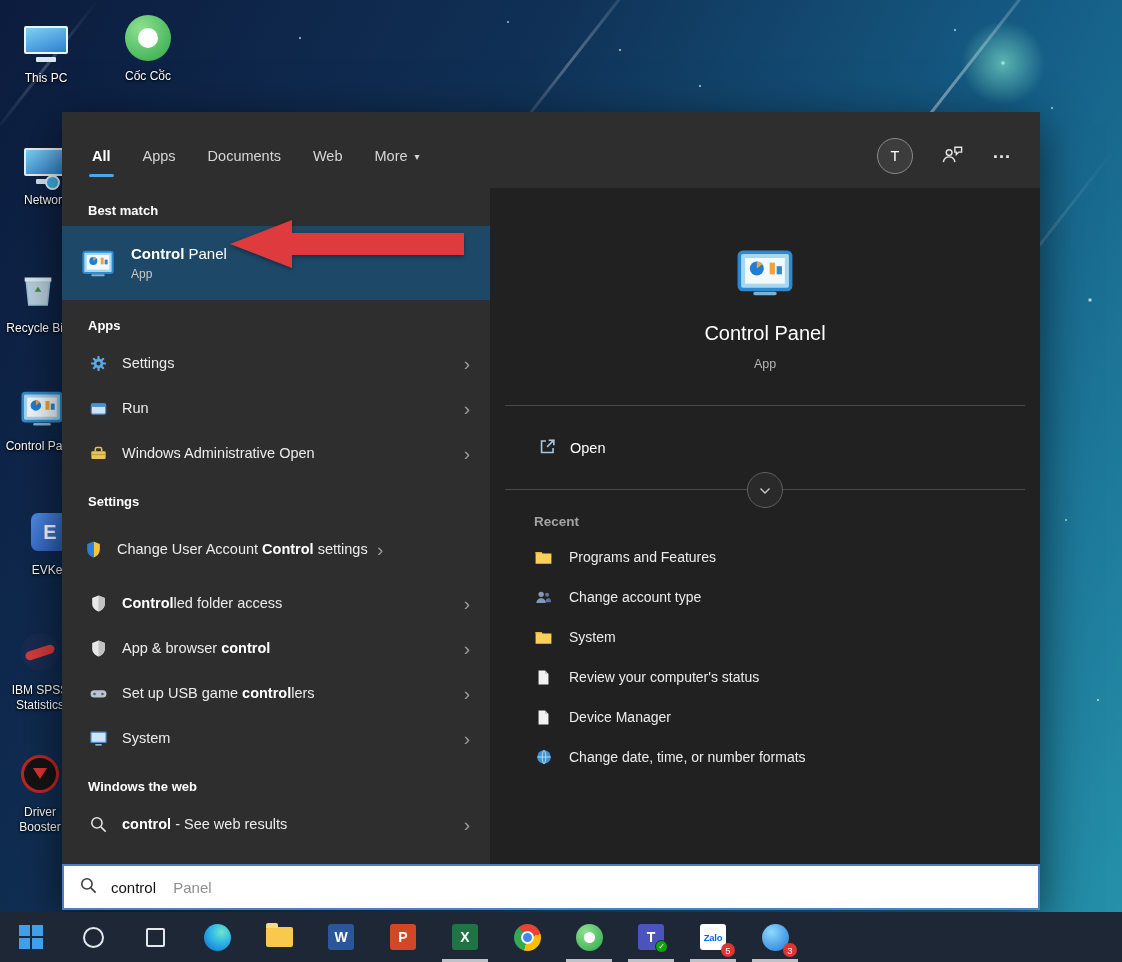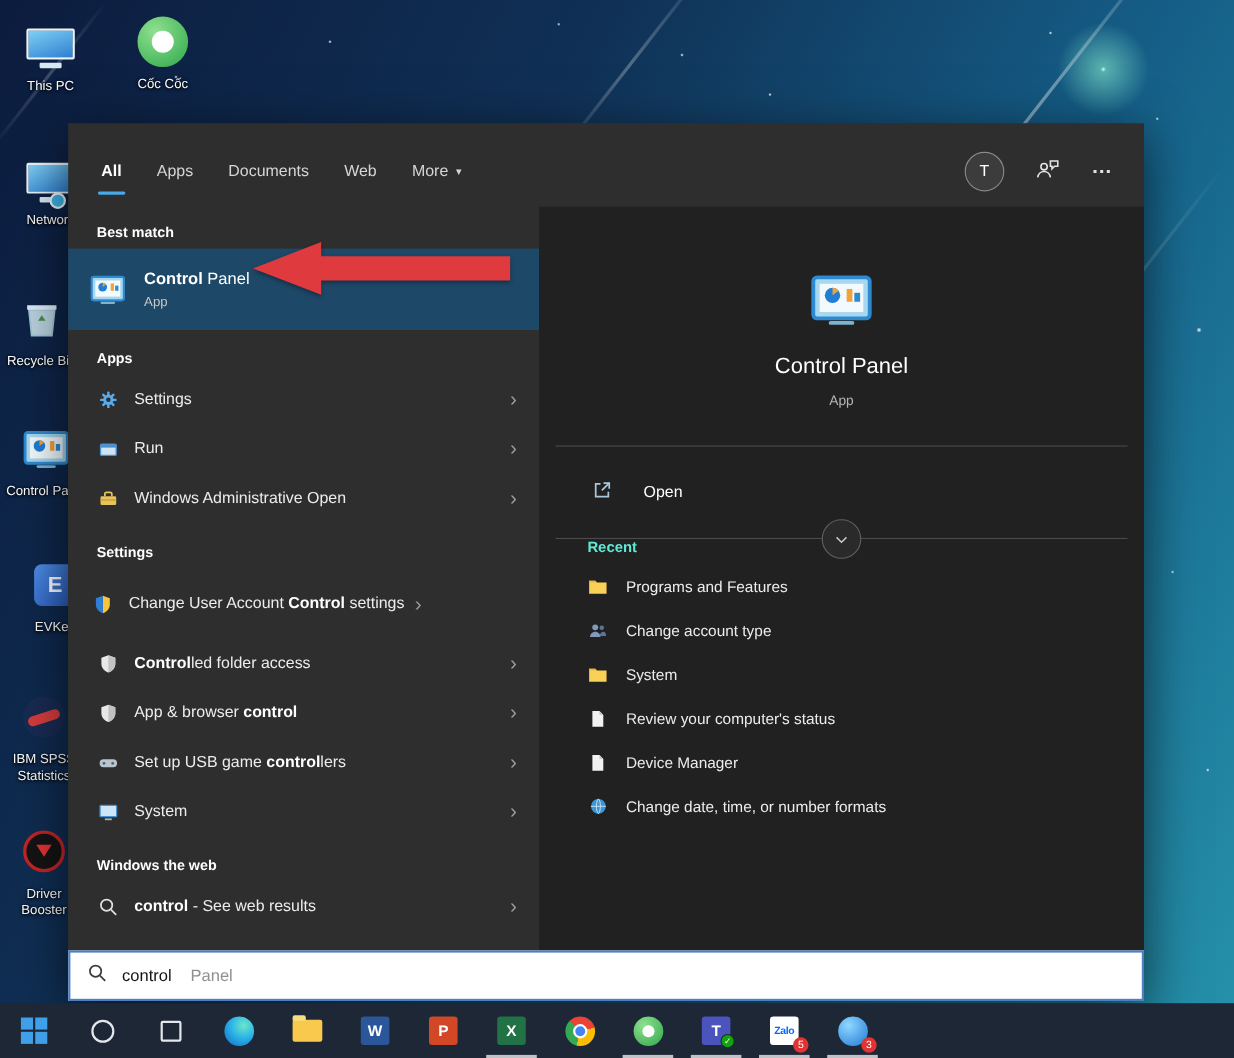--- a/index.html
+++ b/index.html
@@ -89,25 +89,25 @@
   .row .icn { flex:0 0 20px; width:20px; height:20px; margin-right:14px; display:flex; align-items:center; justify-content:center; }
   .row .lbl { flex:1 1 auto; line-height:1.3; }
   .row.two .lbl { max-width:252px; }
   .row b { color:#fff; }
   .chev { flex:0 0 auto; color:#9d9d9d; font-size:19px; padding:0 8px; line-height:1; }
 
   .prev-icon { margin:56px auto 0; width:56px; height:56px; }
   .prev-title { margin-top:22px; text-align:center; color:#fff; font-size:20px; }
   .prev-type { margin-top:12px; text-align:center; color:#b4b4b4; font-size:12.5px; }
   .divider { height:1px; background:#4b4b4b; margin:34px 15px 0; }
-  .open-row { height:83px; display:flex; align-items:center; padding-left:48px; gap:28px; color:#fff; font-size:14.5px; }
+  .open-row { height:83px; display:flex; align-items:center; padding-left:48px; gap:13px; color:#fff; font-size:14.5px; }
   .divider2 { position:relative; height:1px; background:#4b4b4b; margin:0 15px; }
   .chev-btn { position:absolute; left:50%; top:50%; transform:translate(-50%,-50%); width:36px; height:36px;
     border-radius:50%; background:#2a2a2a; border:1px solid #606060; display:flex; align-items:center; justify-content:center; }
-  .recent-h { padding-left:44px; font-size:13.5px; font-weight:bold; color:#5eead4; }
+  .recent-h { margin-top:24px; padding-left:44px; font-size:13.5px; font-weight:bold; color:#a3a3a3; }
   .recent-list { margin-top:8px; }
   .recent-row { height:40px; display:flex; align-items:center; padding-left:44px; gap:16px; color:#ececec; font-size:14px; }
   .ricn { flex:0 0 19px; width:19px; height:19px; display:flex; align-items:center; justify-content:center; }
 
   .searchbar { flex:0 0 46px; background:#fff; border:2px solid #4e7fc0; display:flex; align-items:center;
     padding:0 15px; gap:13px; }
   .typed { color:#141414; font-size:15px; }
   .suggest { color:#8f8f8f; font-size:15px; white-space:pre; }
 
   

